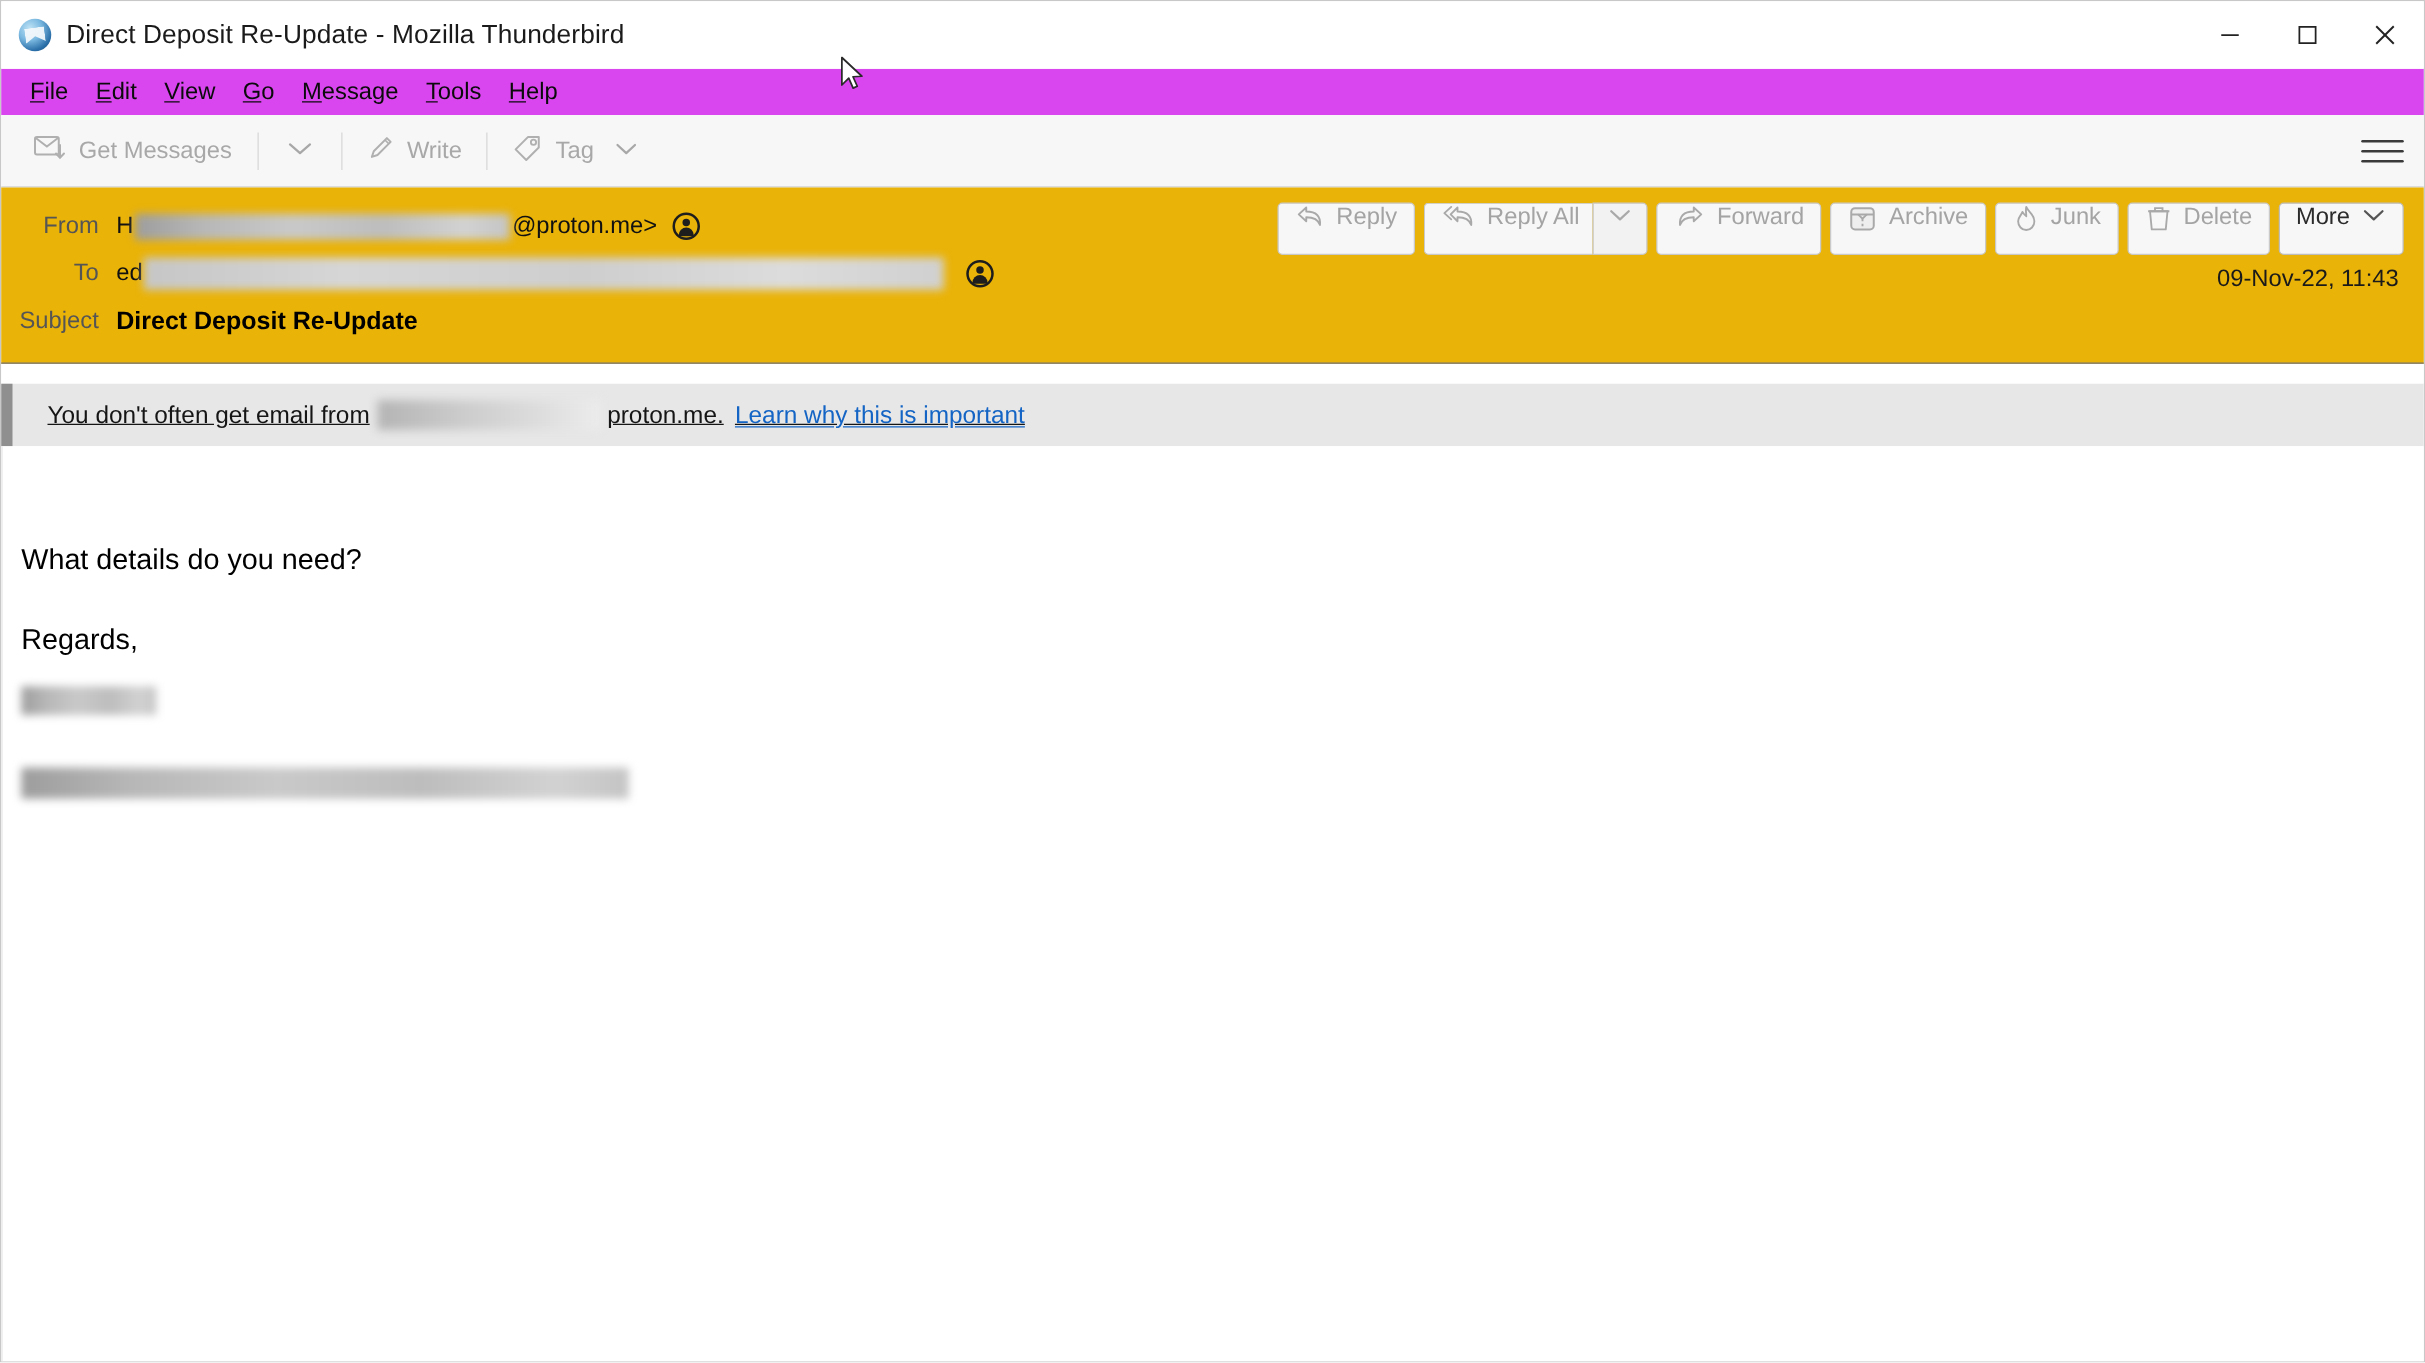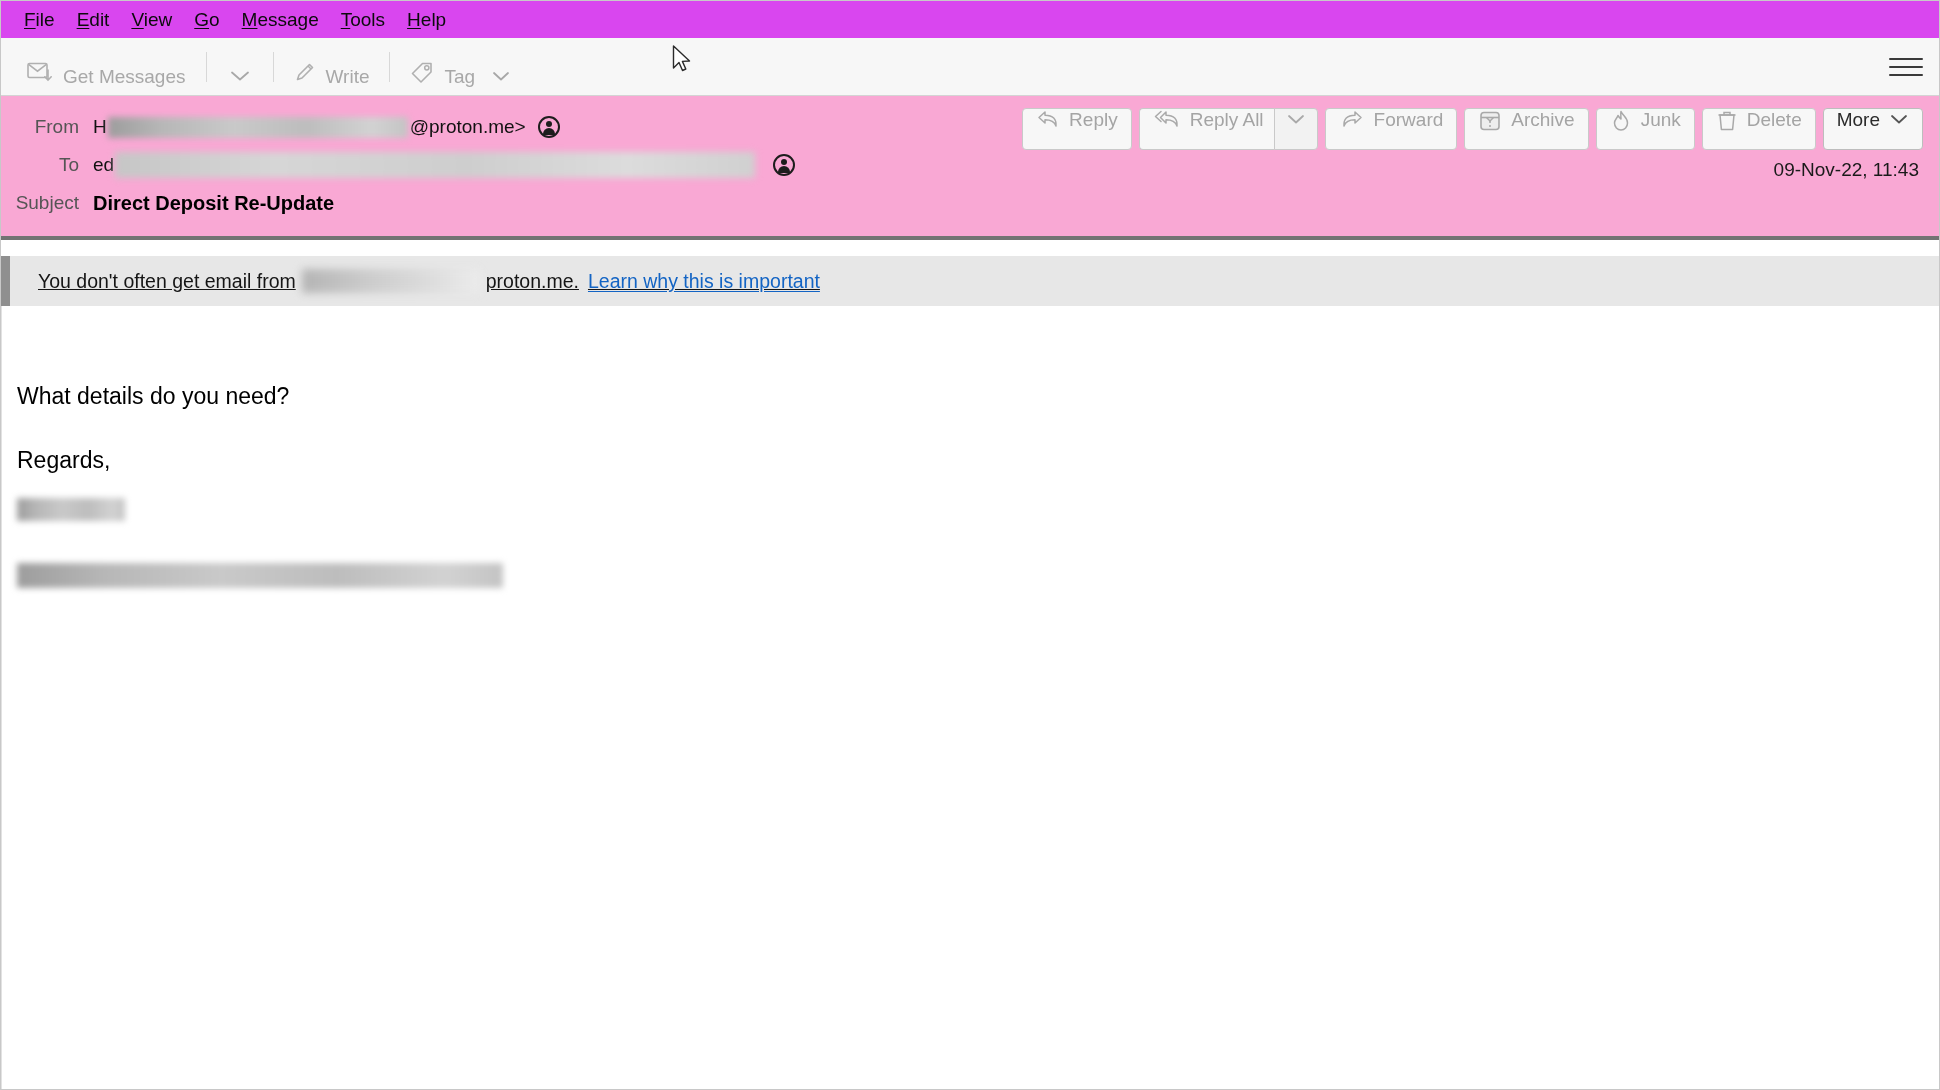--- a/index.html
+++ b/index.html
@@ -72,21 +72,21 @@
   
   .toolbar {
     height: 58px; flex: 0 0 58px;
     background: #f7f7f7;
     border-bottom: 1px solid #d4d4d4;
     display: flex; align-items: center;
     padding: 0 10px 0 14px;
     position: relative;
   }
   .tbtn {
-    display: flex; align-items: flex-end; gap: 10px;
+    display: flex; align-items: center; gap: 10px;
     height: 42px; padding: 0 12px;
     border-radius: 4px;
     color: #a8a8a8; font-size: 19px;
     white-space: nowrap; cursor: default;
   }
   .tbtn.chev { padding: 0 14px; }
   .tb-sep {
     width: 1px; height: 30px; background: #d8d8d8;
     margin: 0 8px;
   }
@@ -94,22 +94,22 @@
     position: absolute; right: 16px;
     width: 34px; height: 30px;
     display: flex; flex-direction: column; justify-content: center; gap: 6px;
     cursor: default;
   }
   .hamburger span { display: block; height: 2px; background: #3a3a3a; border-radius: 1px; }
 
   
   .headerpane {
     flex: 0 0 auto;
-    background: #f9a8d4;
-    border-bottom: 4px solid #737373;
+    background: #eab308;
+    border-bottom: 1px solid #737373;
     padding: 12px 0 14px 0;
     position: relative;
   }
   .hrow {
     display: flex; align-items: center;
     min-height: 38px;
     padding: 0 18px 0 0;
   }
   .hlabel {
     width: 92px; flex: 0 0 92px;
@@ -224,20 +224,43 @@
   .cursor {
     position: absolute; left: 671px; top: 44px;
     width: 22px; height: 32px; pointer-events: none; z-index: 50;
   }
 </style>
 </head>
 <body>
 
 <div id="app">
 
+  <div class="titlebar">
+    <div class="tb-icon"></div>
+    <div class="tb-title">Direct Deposit Re-Update - Mozilla Thunderbird</div>
+
+    <div class="win-controls">
+      <div class="win-btn">
+        <svg width="22" height="22" viewBox="0 0 22 22">
+            <line x1="4" y1="11" x2="18" y2="11" stroke="#222" stroke-width="1.4"></line>
+          </svg>
+      </div>
+      <div class="win-btn">
+        <svg width="22" height="22" viewBox="0 0 22 22">
+            <rect x="4.5" y="4.5" width="13" height="13" fill="none" stroke="#222" stroke-width="1.4"></rect>
+          </svg>
+      </div>
+      <div class="win-btn">
+        <svg width="24" height="24" viewBox="0 0 24 24">
+            <line x1="5" y1="5" x2="19" y2="19" stroke="#222" stroke-width="1.5"></line>
+            <line x1="19" y1="5" x2="5" y2="19" stroke="#222" stroke-width="1.5"></line>
+          </svg>
+      </div>
+    </div>
+  </div>
 
   <div class="menubar">
     <div class="menu-item"><u>F</u>ile</div>
     <div class="menu-item"><u>E</u>dit</div>
     <div class="menu-item"><u>V</u>iew</div>
     <div class="menu-item"><u>G</u>o</div>
     <div class="menu-item"><u>M</u>essage</div>
     <div class="menu-item"><u>T</u>ools</div>
     <div class="menu-item"><u>H</u>elp</div>
   </div>

